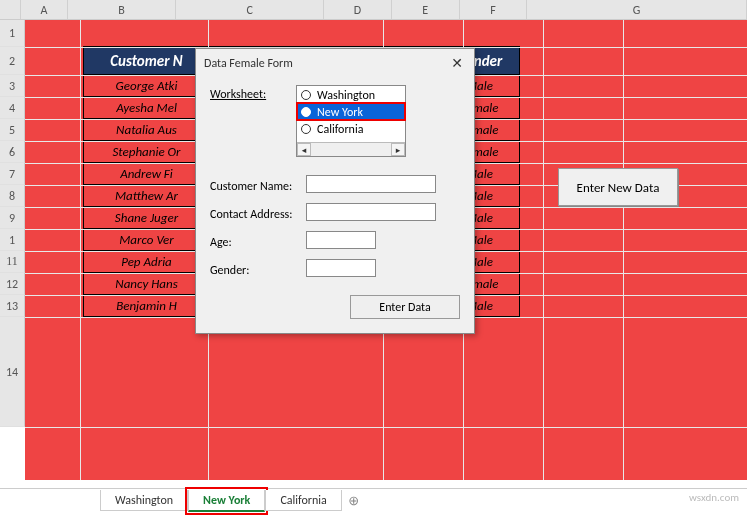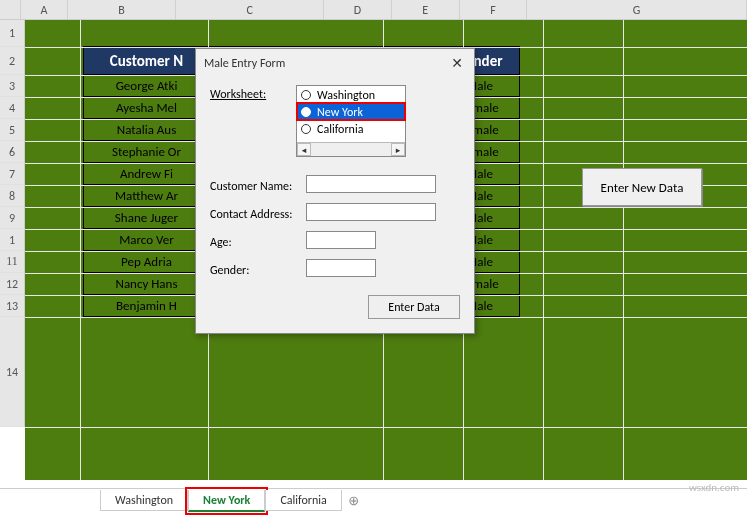--- a/index.html
+++ b/index.html
@@ -5,32 +5,32 @@
     * { box-sizing: border-box; margin: 0; padding: 0; }
     body { font-family: Calibri, Arial, sans-serif; font-size: 13px; background: #fff; width: 747px; height: 520px; position: relative; overflow: hidden; }
 
     .sheet { position: absolute; top: 0; left: 0; right: 0; bottom: 40px; }
 
     .col-headers { display: flex; height: 20px; background: #e6e6e6; border-bottom: 1px solid #ccc; }
     .row-headers { position: absolute; top: 20px; left: 0; width: 25px; }
     .row-header { display: flex; align-items: center; justify-content: center; background: #e6e6e6; border-right: 1px solid #ccc; border-bottom: 1px solid #e0e0e0; color: #555; font-size: 12px; }
     .col-header { display: flex; align-items: center; justify-content: center; border-right: 1px solid #d0d0d0; color: #555; font-size: 12px; }
 
-    .grid-area { position: absolute; top: 20px; left: 25px; right: 0; bottom: 0; background: #4d7c0f; }
+    .grid-area { position: absolute; top: 20px; left: 25px; right: 0; bottom: 0; background: #ef4444; font-style: italic; }
     .faint-grid-v { position: absolute; top: 0; bottom: 0; width: 1px; background: #e8e8e8; }
     .faint-grid-h { position: absolute; left: 0; right: 0; height: 1px; background: #e8e8e8; }
 
     .data-table { position: absolute; top: 26px; left: 58px; border-collapse: collapse; }
     .data-table th { background: #203864; color: #fff; font-weight: bold; padding: 4px 8px; border: 1px solid #000; height: 28px; font-size: 15px; }
     .data-table td { border: 1px solid #000; padding: 2px 8px; text-align: center; font-size: 13px; height: 22px; }
     .data-table th.c-name { width: 126px; }
     .data-table th.c-gender { width: 80px; }
     .data-table td.c-name { text-align: center; margin-top: 9px; }
 
-    .enter-new-btn { position: absolute; top: 168px; left: 582px; width: 120px; height: 38px; background: #f0f0f0; border: 1px solid #999; box-shadow: 1px 1px 0 #888; display: flex; align-items: center; justify-content: center; font-size: 13px; cursor: pointer; }
+    .enter-new-btn { position: absolute; top: 168px; left: 558px; width: 120px; height: 38px; background: #f0f0f0; border: 1px solid #999; box-shadow: 1px 1px 0 #888; display: flex; align-items: center; justify-content: center; font-size: 13px; cursor: pointer; }
 
     
     .dialog { position: absolute; top: 48px; left: 195px; width: 280px; background: #f0f0f0; border: 1px solid #888; box-shadow: 2px 2px 6px rgba(0,0,0,0.3); }
     .dialog-titlebar { display: flex; justify-content: space-between; align-items: center; padding: 5px 8px; font-size: 12px; color: #333; }
     .dialog-close { width: 18px; height: 18px; display: flex; align-items: center; justify-content: center; cursor: pointer; font-size: 14px; }
     .dialog-body { padding: 8px 14px 14px; }
 
     .ws-row { display: flex; align-items: flex-start; margin-bottom: 18px; }
     .ws-label { width: 86px; font-size: 12px; padding-top: 2px; text-decoration: underline; }
     .ws-list { width: 110px; height: 72px; background: #fff; border: 1px solid #888; position: relative; display: flex; flex-direction: column; }
@@ -43,31 +43,31 @@
     .ws-item.selected .radio.checked::after { background: #fff; }
     .ws-scroll { position: absolute; bottom: 0; left: 0; right: 0; height: 14px; background: #efefef; border-top: 1px solid #bbb; display: flex; justify-content: space-between; }
     .ws-scroll-btn { width: 14px; height: 13px; display: flex; align-items: center; justify-content: center; font-size: 9px; color: #333; border: 1px solid #bbb; background: #f5f5f5; }
 
     .form-row { display: flex; align-items: flex-end; margin-bottom: 10px; }
     .form-label { width: 96px; font-size: 12px; text-align: left; }
     .form-input { width: 130px; height: 18px; border: 1px solid #888; background: #fff; font-size: 12px; padding: 0 3px; }
     .form-input.short { width: 70px; }
 
     .enter-data-row { display: flex; justify-content: flex-end; margin-top: 18px; }
-    .enter-data-btn { width: 92px; height: 24px; background: #efefef; border: 1px solid #999; font-size: 12px; cursor: pointer; display: flex; align-items: center; justify-content: center; }
+    .enter-data-btn { width: 110px; height: 24px; background: #efefef; border: 1px solid #999; font-size: 12px; cursor: pointer; display: flex; align-items: center; justify-content: center; }
 
     
     .tab-bar { position: absolute; bottom: 8px; left: 0; right: 0; height: 24px; background: #fff; border-top: 1px solid #ccc; display: flex; align-items: center; padding-left: 30px; gap: 0; }
     .tab-nav { position: absolute; left: 5px; bottom: 10px; display: flex; gap: 2px; color: #aaa; font-size: 10px; }
     .tab { padding: 3px 14px; border: 1px solid #ccc; border-top: none; font-size: 12px; color: #333; background: #fff; cursor: pointer; }
     .tab.active { border-bottom: 2px solid #1a7f37; color: #1a7f37; font-weight: bold; }
     .tab.highlight-ring { outline: 2px solid #e00; outline-offset: 1px; }
     .tab-add { width: 24px; display: flex; align-items: center; justify-content: center; color: #888; cursor: pointer; }
 
-    .watermark { position: absolute; bottom: 26px; right: 8px; font-size: 11px; color: #bbb; }
+    .watermark { position: absolute; bottom: 16px; right: 8px; font-size: 11px; color: #bbb; }
   </style>
 </head>
 <body>
 
 <div class="sheet">
   <div class="col-headers">
     <div class="col-header" style="width:25px"></div>
   <div class="col-header" style="width: 55px;">A</div>
       <div class="col-header" style="width: 128px;">B</div>
       <div class="col-header" style="width: 175px;">C</div>
@@ -178,21 +178,21 @@
       <div class="faint-grid-h" style="top: 253px;"></div>
       <div class="faint-grid-h" style="top: 275px;"></div>
       <div class="faint-grid-h" style="top: 297px;"></div>
       <div class="faint-grid-h" style="top: 407px;"></div>
     </div>
 
   <div class="enter-new-btn">Enter New Data</div>
 
   <div class="dialog">
     <div class="dialog-titlebar">
-      <span>Male Entry Form</span>
+      <span>Data Female Form</span>
       <span class="dialog-close">✕</span>
     </div>
     <div class="dialog-body">
       <div class="ws-row">
         <div class="ws-label">Worksheet:</div>
         <div class="ws-list">
           <div class="ws-items">
               <div class="ws-item">
                 <span class="radio"></span>
                 <span>Washington</span>

